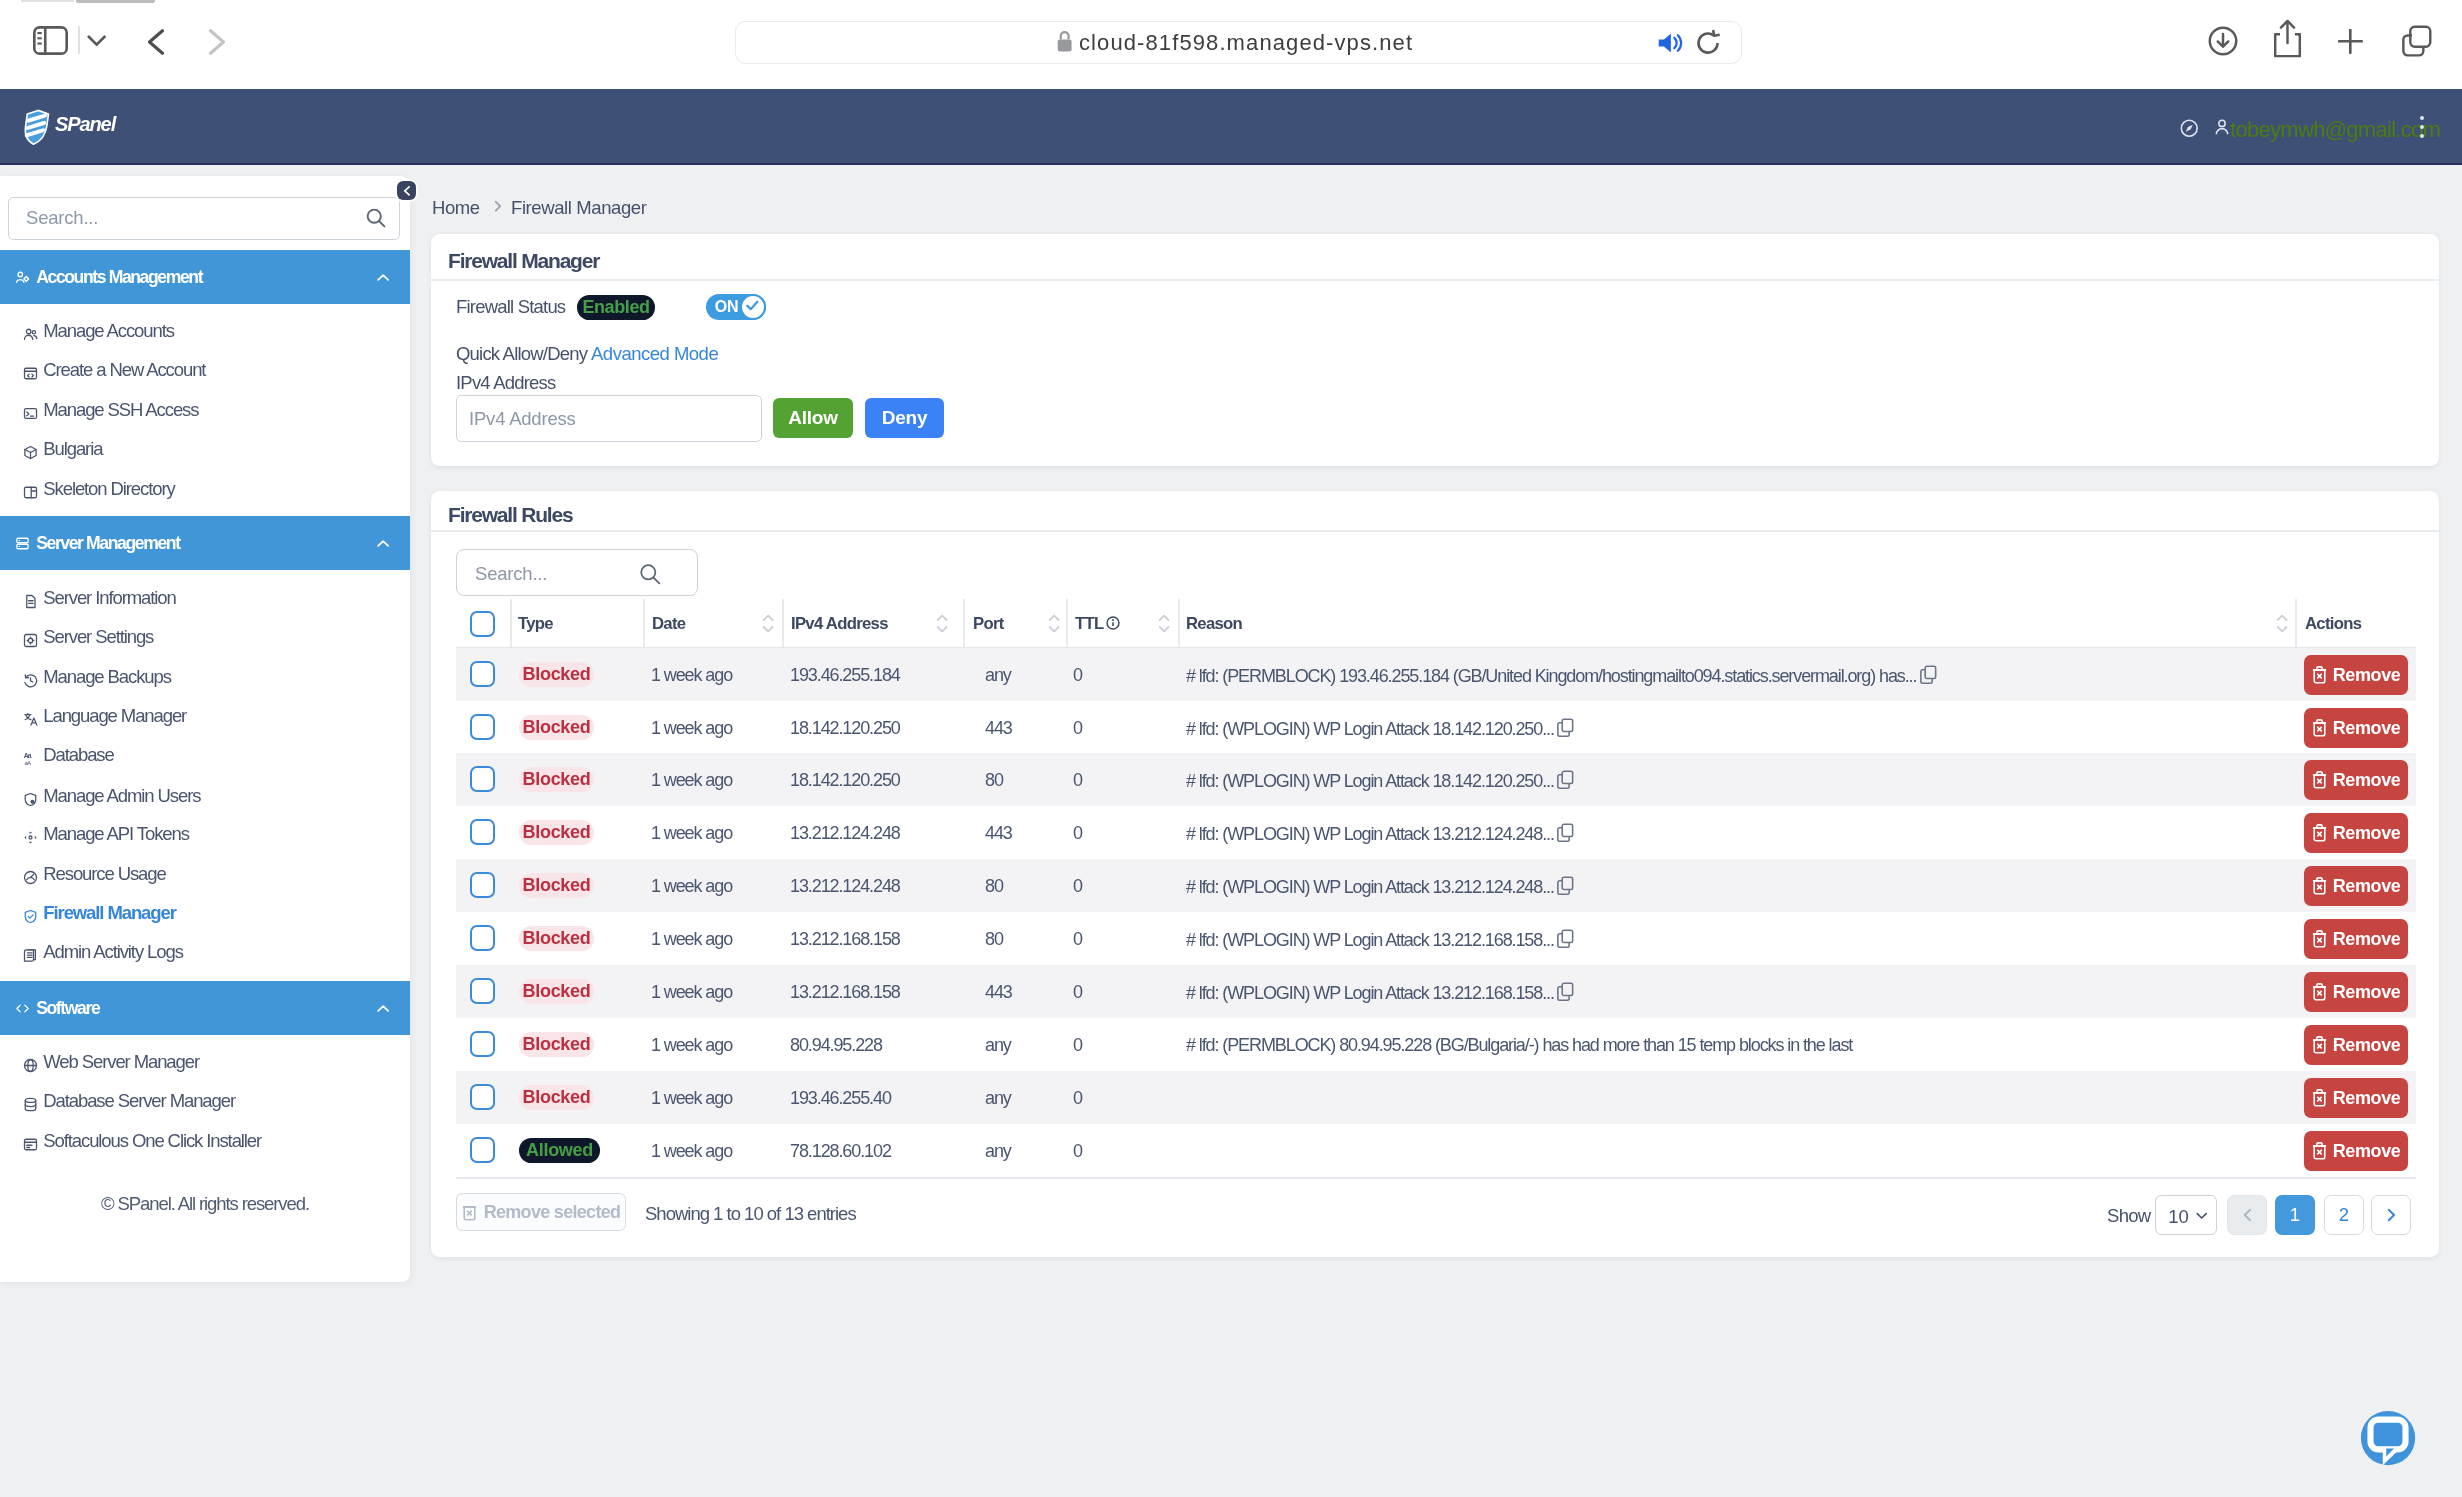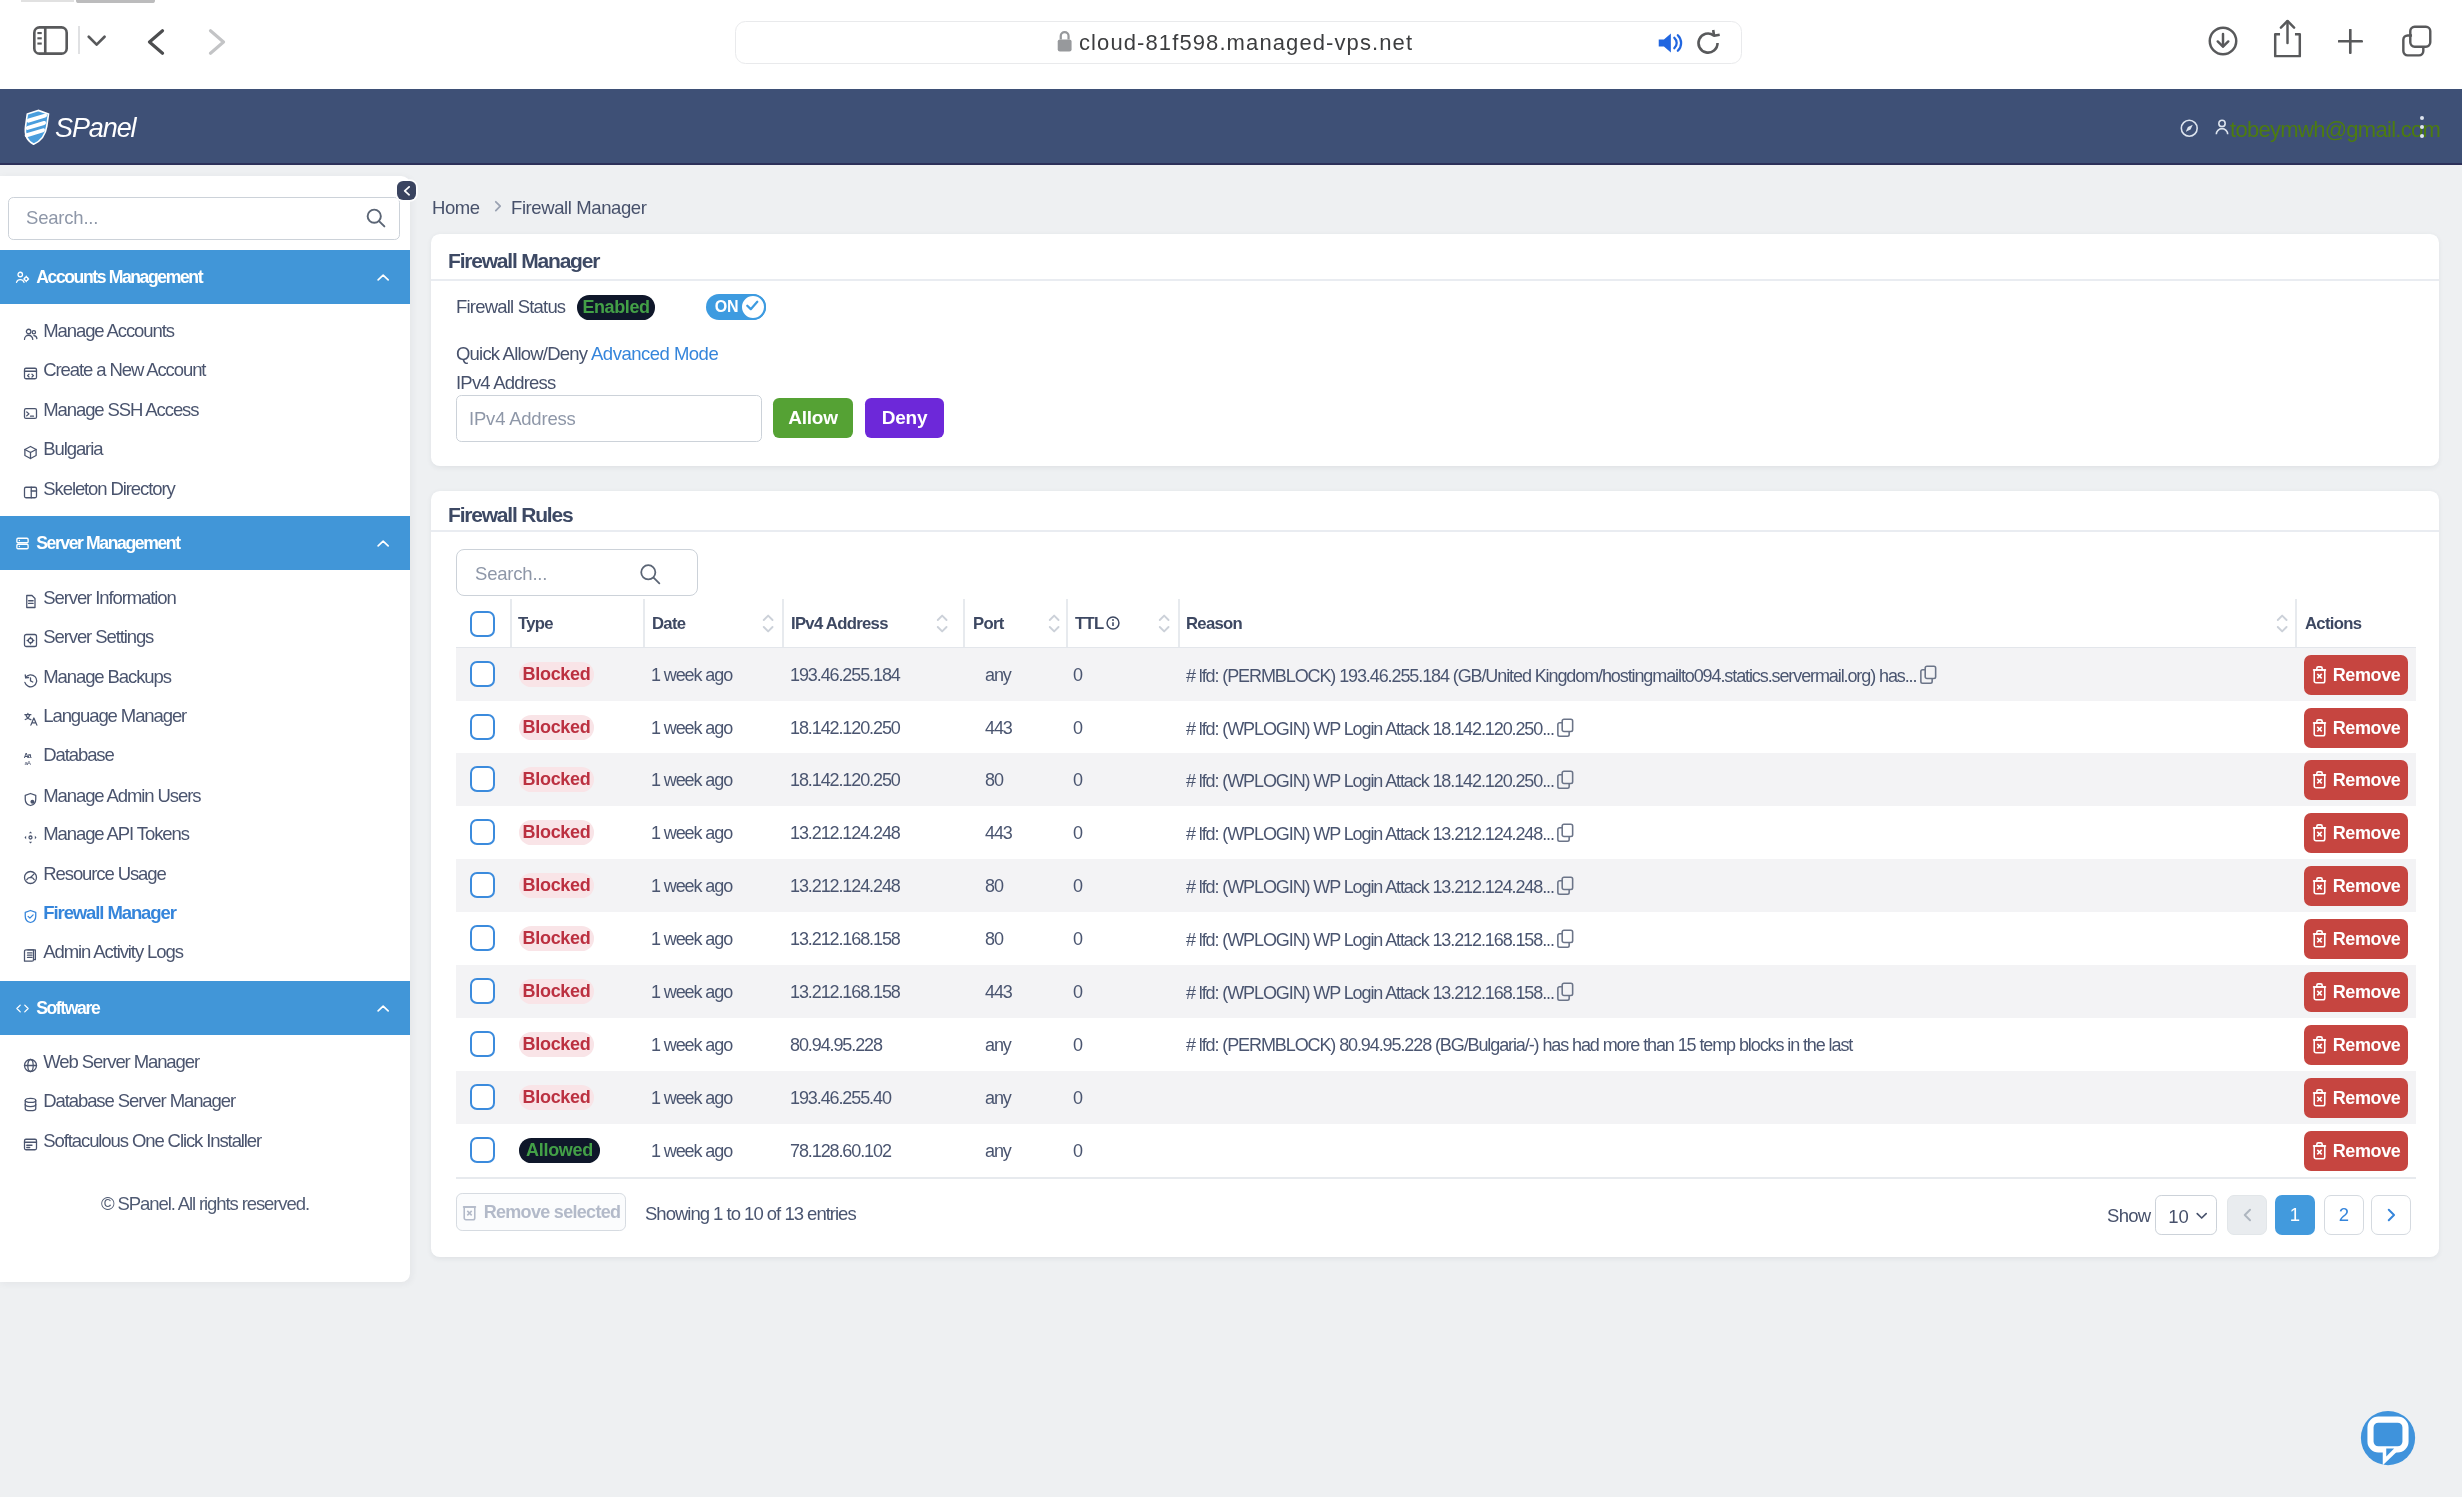--- a/index.html
+++ b/index.html
@@ -4,21 +4,21 @@
 html,body{width:2462px;height:1497px;font-family:"Liberation Sans",sans-serif;background:#eef0f2;overflow:hidden}
 body{position:relative}
 .a{position:absolute}
 svg{display:block}
 
 .chrome{position:absolute;left:0;top:0;width:2462px;height:89px;background:#fff}
 .urlbar{position:absolute;left:735px;top:21px;width:1007px;height:43px;background:#fff;border:1.8px solid #e9eaec;border-radius:10.5px}
 .urltext{position:absolute;left:1079px;top:30px;font-size:22px;color:#3c3d3f;letter-spacing:1.1px}
 
 .navbar{position:absolute;left:0;top:89px;width:2462px;height:76px;background:#3e5076;border-bottom:2.6px solid #2c3059}
-.logotext{position:absolute;left:55px;top:113px;font-size:27px;font-weight:400;font-style:italic;color:#fff;letter-spacing:-1.1px}
+.logotext{position:absolute;left:55px;top:113px;font-size:20px;font-weight:700;font-style:italic;color:#fff;letter-spacing:-1.1px}
 .email{position:absolute;left:2230px;top:117px;font-size:22px;color:#4d7c0f;letter-spacing:-0.7px}
 
 .sidebar{position:absolute;left:0;top:176px;width:410px;height:1106px;background:#fff;border-radius:0 8.8px 8.8px 0;box-shadow:1.8px 1.8px 7px rgba(30,40,60,.05)}
 .sb-search{position:absolute;left:8px;top:197px;width:392px;height:43px;border:1.8px solid #ccd2d9;border-radius:5.3px;background:#fff}
 .sec{position:absolute;left:0;width:410px;height:54px;background:#4196d8;color:#fff;display:flex;align-items:center}
 .sec .t{font-size:17.6px;font-weight:700;margin-left:6.2px;letter-spacing:-1.4px}
 .sec svg{margin-left:15px}
 .chev{position:absolute;right:21px;width:12.3px;height:7px}
 .mi{position:absolute;left:23px;height:21px;display:flex;align-items:flex-end;color:#4a546e;font-size:18.5px;letter-spacing:-1.1px}
 .mi .t{margin-left:5.3px}
@@ -28,21 +28,21 @@
 .crumb{position:absolute;top:197px;font-size:18.5px;color:#47516b;letter-spacing:-0.4px}
 .card{position:absolute;background:#fff;border-radius:8.8px;box-shadow:0 1.8px 5.3px rgba(40,50,70,.07)}
 .cardtitle{position:absolute;font-size:21px;font-weight:700;color:#3d4964;letter-spacing:-1.2px}
 .hr{position:absolute;height:1.8px;background:#e9ecf1}
 .lbl{font-size:18.5px;color:#47516b;letter-spacing:-0.8px}
 .badge{position:absolute;height:24.6px;border-radius:12.3px;display:flex;align-items:center;justify-content:center;font-size:18px;font-weight:700;letter-spacing:-0.3px}
 .badge.green{background:#0f172a;color:#43a047}
 .badge.red{background:#f9e4e7;color:#bb3040}
 .btn{position:absolute;border-radius:6.2px;color:#fff;font-size:19px;font-weight:700;display:flex;align-items:center;justify-content:center;letter-spacing:-0.2px}
 .btn.green{background:#55a234}
-.btn.red{background:#6d28d9}
+.btn.red{background:#3b82f6}
 .input{position:absolute;background:#fff;border:1.8px solid #ccd2d9;border-radius:5.3px}
 .ph{position:absolute;font-size:18.5px;color:#8e97a8;letter-spacing:-0.2px}
 
 .th{position:absolute;font-size:16.7px;font-weight:700;color:#3d4862;letter-spacing:-0.7px}
 .vsep{position:absolute;top:599px;width:1.8px;height:48px;background:#e7eaee}
 .row{position:absolute;left:456px;width:1960px;height:53px}
 .row.odd{background:#f3f3f5}
 .cell{position:absolute;font-size:18px;color:#4a5570;letter-spacing:-1.1px;white-space:nowrap}
 .cb{position:absolute;width:24.6px;height:26px;border:2.2px solid #3b8bdd;border-radius:7px;background:#fff}
 .rbtn{position:absolute;left:1848px;top:7px;width:104px;height:40px;background:#c64540;border-radius:7px;color:#fff;font-size:18px;font-weight:700;display:flex;align-items:center;justify-content:center;letter-spacing:-0.4px}

